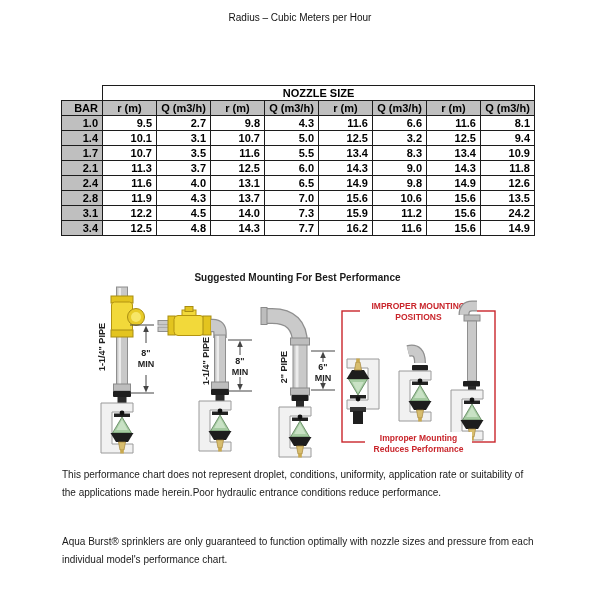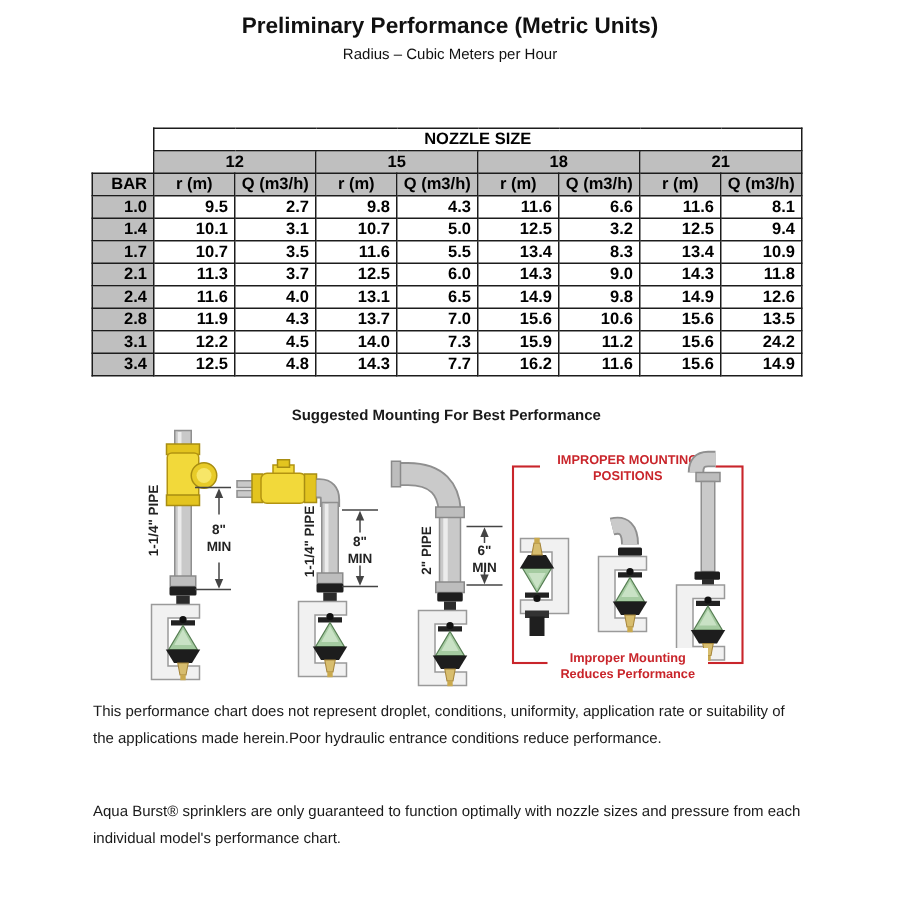--- a/index.html
+++ b/index.html
@@ -20,47 +20,39 @@
   .p1{top:466px;} .p2{top:533px;}
   svg text{font-family:"Liberation Sans",sans-serif;}
   .plabel{font-size:9px;font-weight:bold;fill:#222;}
   .dimtxt{font-size:9px;font-weight:bold;fill:#222;}
   .redcap{font-size:8.5px;font-weight:bold;fill:#c9252b;}
 </style>
 </head>
 <body>
 
 <div class="hdr">
-  <div class="t1">Preliminary Performance (Metric Units)</div>
   <div class="t2">Radius – Cubic Meters per Hour</div>
 </div>
 
 <table class="perf">
   <colgroup>
       <col class="c-bar">
       <col class="c-val">
       <col class="c-val">
       <col class="c-val">
       <col class="c-val">
       <col class="c-val">
       <col class="c-val">
       <col class="c-val">
       <col class="c-val">
     </colgroup>
   <tbody>
       <tr>
     <td class="empty"></td>
     <td class="c" colspan="8">NOZZLE SIZE</td>
-  </tr>
-  <tr>
-    <td class="empty"></td>
-    <td class="c g" colspan="2">12</td>
-    <td class="c g" colspan="2">15</td>
-    <td class="c g" colspan="2">18</td>
-    <td class="c g" colspan="2">21</td>
   </tr>
   <tr>
     <td class="r g">BAR</td>
     <td class="c g">r (m)</td>
     <td class="c g">Q (m3/h)</td>
     <td class="c g">r (m)</td>
     <td class="c g">Q (m3/h)</td>
     <td class="c g">r (m)</td>
     <td class="c g">Q (m3/h)</td>
     <td class="c g">r (m)</td>

